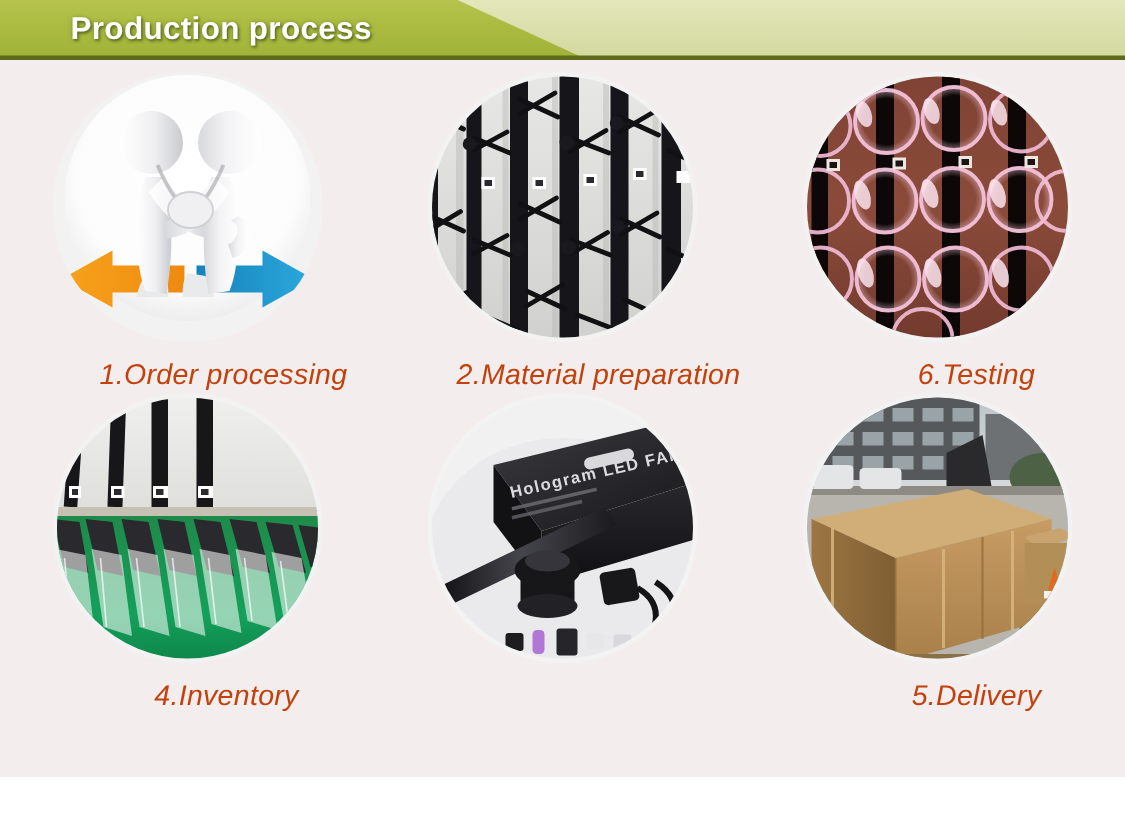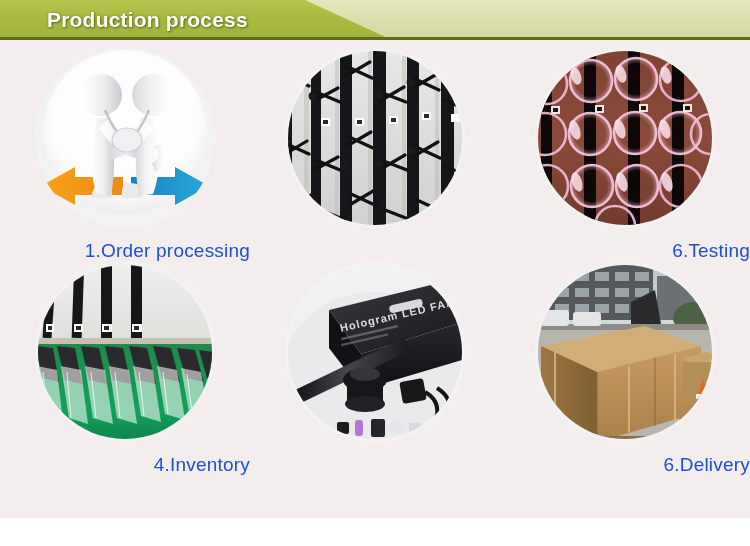--- a/index.html
+++ b/index.html
@@ -81,28 +81,29 @@
     width: 180px;
     height: 180px;
     border-radius: 50%;
     overflow: hidden;
     position: relative;
     background: #f4eded;
   }
   .thumb svg { display: block; }
   .caption {
     width: 100%;
-    text-align: right;
+    text-align: center;
     padding-left: 48px;
     box-sizing: border-box;
     font-size: 19px;
-    color: #1d4ed8;
+    color: #c2410c;
     margin-top: 12px;
     letter-spacing: .2px;
     white-space: nowrap;
+    font-style: italic;
   }
   .row2 .caption { padding-left: 52px; }
   .row2 .cell:nth-child(2) .caption { padding-left: 68px; }
   .row2 .cell:nth-child(3) .caption { padding-left: 52px; }
   .row1 .cell:nth-child(3) .caption { padding-left: 52px; }
 </style>
 </head>
 <body>
 
 <div class="page">
@@ -259,20 +260,21 @@
               </g>
               <g fill="#2a2a2e">
                 <rect x="38" y="72" width="5" height="4"></rect>
                 <rect x="72" y="72" width="5" height="4"></rect>
                 <rect x="106" y="70" width="5" height="4"></rect>
                 <rect x="139" y="66" width="5" height="4"></rect>
               </g>
             </g>
           </svg>
         </div>
+        <div class="caption">2.Material preparation</div>
       </div>
 
       <div class="cell">
         <div class="thumb">
           <svg viewBox="0 0 180 180" width="180" height="180" aria-hidden="true">
             <defs>
               <clipPath id="c3">
                   <circle cx="90" cy="90" r="87"></circle>
                 </clipPath>
               <linearGradient id="brown3" x1="0" y1="0" x2="0" y2="1">
@@ -563,17 +565,17 @@
 
               <path d="M148 96 L172 90 L182 96 L158 104 Z" fill="#c9a470"></path>
               <rect x="148" y="100" width="34" height="40" fill="#b38f58"></rect>
 
               <path d="M168 116 L176 146 L160 146 Z" fill="#e06a20"></path>
               <rect x="161" y="132" width="14" height="5" fill="#f2f2f2"></rect>
               <rect x="158" y="145" width="20" height="4" fill="#d8601a"></rect>
             </g>
           </svg>
         </div>
-        <div class="caption">6.Delivery</div>
+        <div class="caption">5.Delivery</div>
       </div>
     </div>
   </div>
 </div>
 
 </body></html>

